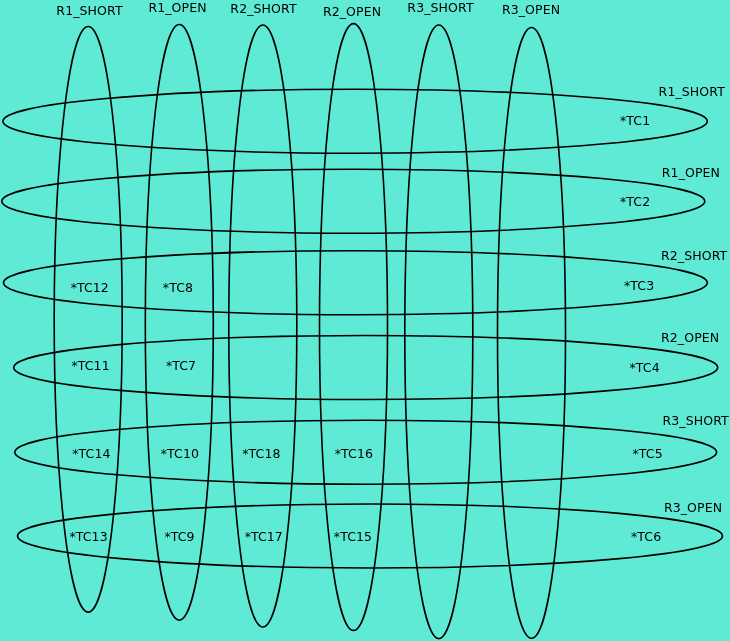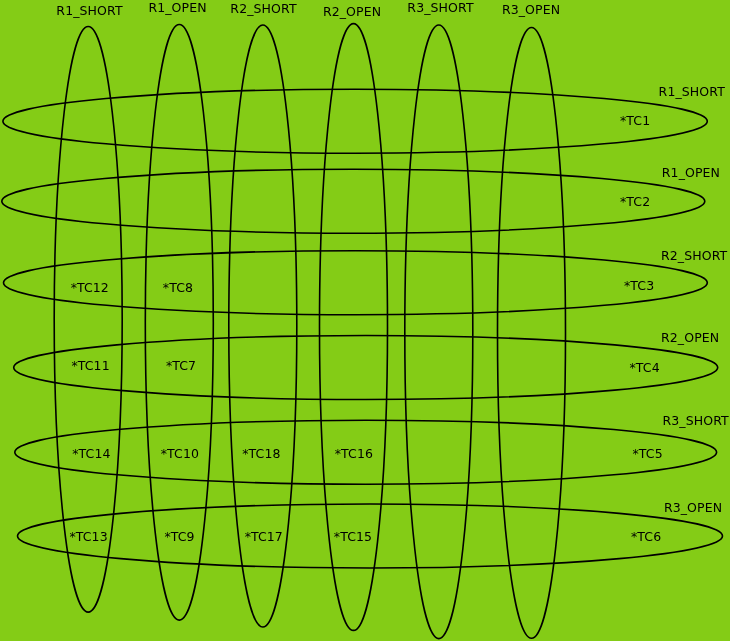--- a/index.html
+++ b/index.html
@@ -4,21 +4,21 @@
 <style>
   html, body {
     margin: 0;
     padding: 0;
     background: #ffffff;
   }
   .diagram-wrap {
     position: relative;
     width: 730px;
     height: 641px;
-    background: #84cc16;
+    background: #5eead4;
     overflow: hidden;
   }
   svg {
     display: block;
   }
   svg text {
     font-family: "DejaVu Sans", sans-serif;
     font-size: 12.5px;
     fill: #000000;
     letter-spacing: 0.1px;

